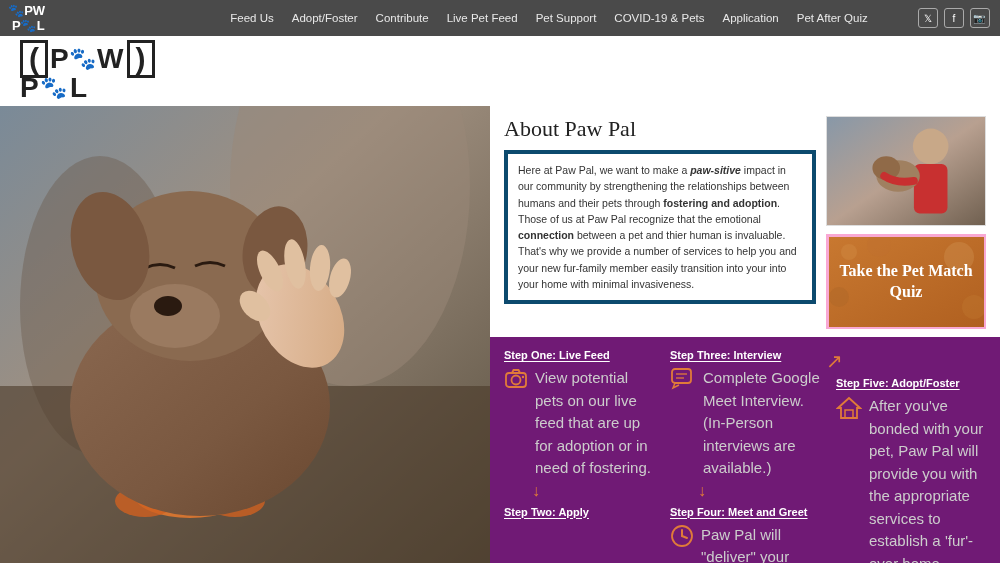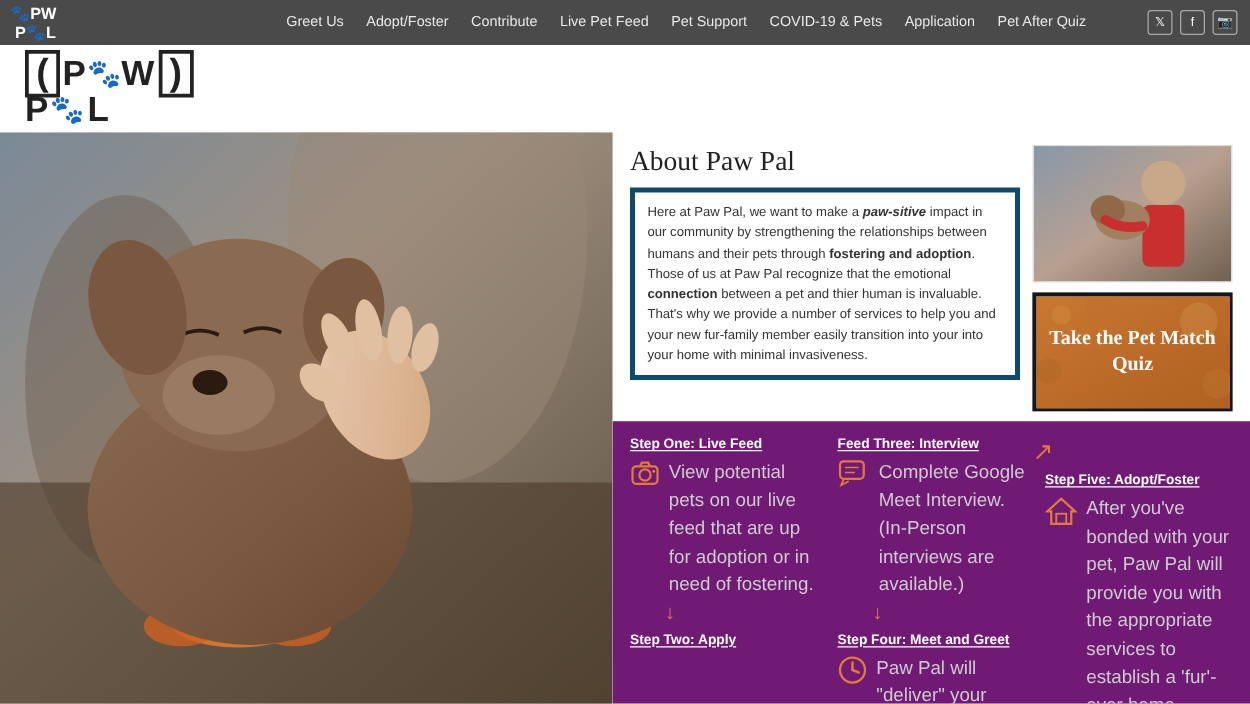--- a/index.html
+++ b/index.html
@@ -175,21 +175,21 @@
       display: flex;
       align-items: center;
       justify-content: center;
       overflow: hidden;
       position: relative;
     }
     .quiz-banner {
       width: 160px;
       height: 95px;
       background: #c87a30;
-      border: 3px solid #0f172a;
+      border: 3px solid #f9a8d4;
       display: flex;
       align-items: flex-end;
       justify-content: center;
       text-align: center;
       cursor: pointer;
     }
     .quiz-banner-text {
       color: #fff;
       font-family: Georgia, serif;
       font-size: 17px;
@@ -243,21 +243,21 @@
 <body>
 
 <nav>
   <div class="nav-logo-area">
     <span class="nav-logo-text">
       <span style="color:#e07b39;">🐾</span>PW<br>
       <span style="margin-left:4px;">P</span><span style="color:#e07b39;">🐾</span>L
     </span>
   </div>
   <div class="nav-links">
-    <a>Greet Us</a>
+    <a>Feed Us</a>
     <a>Adopt/Foster</a>
     <a>Contribute</a>
     <a>Live Pet Feed</a>
     <a>Pet Support</a>
     <a>COVID-19 &amp; Pets</a>
     <a>Application</a>
     <a>Pet After Quiz</a>
   </div>
   <div class="social-icons">
     <div class="social-icon">𝕏</div>
@@ -423,21 +423,21 @@
         </div>
 
         <div class="step" style="margin-top:6px;">
           <div class="step-title">Step Two: Apply</div>
         </div>
       </div>
 
       <div style="display:flex;flex-direction:column;gap:0;">
 
         <div class="step">
-          <div class="step-title">Feed Three: Interview</div>
+          <div class="step-title">Step Three: Interview</div>
           <div class="step-body">
             <div style="color:#e07b39;font-size:22px;flex-shrink:0;">
               <svg width="26" height="24" viewBox="0 0 26 24" xmlns="http://www.w3.org/2000/svg">
                 <rect x="2" y="2" width="19" height="14" rx="3" stroke="#e07b39" stroke-width="1.8" fill="none"></rect>
                 <path d="M5 16 L3 21 L9 18" stroke="#e07b39" stroke-width="1.5" fill="none"></path>
                 <line x1="6" y1="7" x2="17" y2="7" stroke="#e07b39" stroke-width="1.3"></line>
                 <line x1="6" y1="11" x2="14" y2="11" stroke="#e07b39" stroke-width="1.3"></line>
               </svg>
             </div>
             <p class="step-desc">Complete Google Meet Interview. (In-Person interviews are available.)</p>

